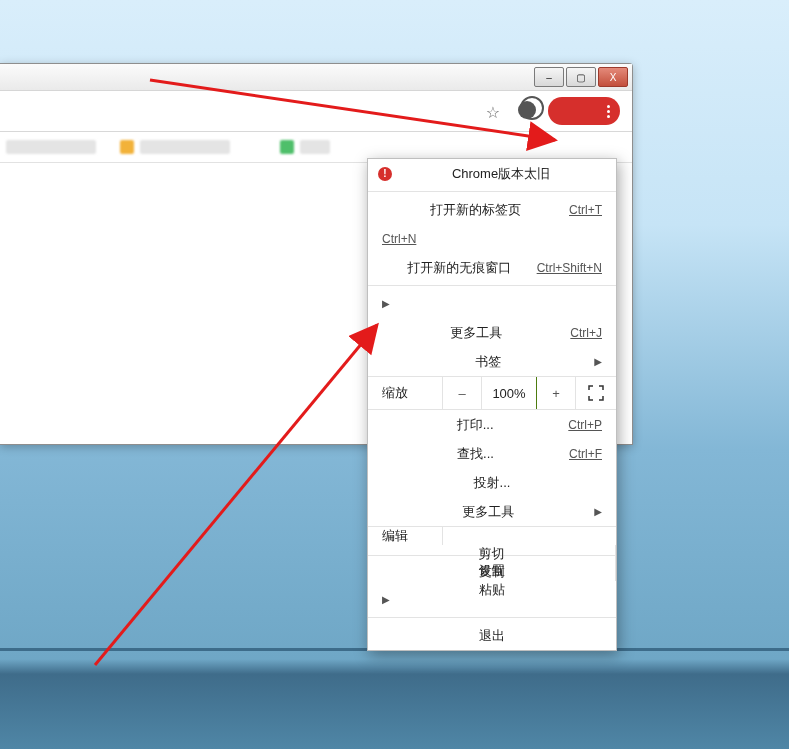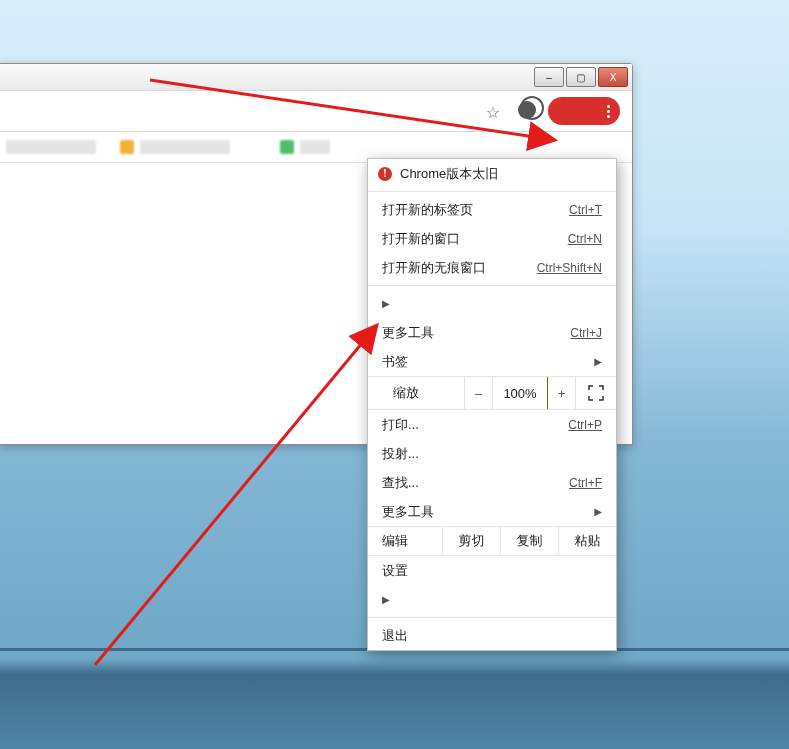--- a/index.html
+++ b/index.html
@@ -157,21 +157,21 @@
     box-shadow: 2px 4px 14px rgba(0,0,0,0.35);
     z-index: 10;
   }
   .dd-item {
     display: flex;
     align-items: center;
     height: 29px;
     padding: 0 14px;
     cursor: pointer;
   }
-  .dd-label { flex: 1; }
+  .dd-label { flex: 1; text-align: center; }
   .dd-short { color: #555; font-size: 12px; text-decoration: underline; }
   .dd-arrow { color: #555; font-size: 10px; }
   .dd-sep { height: 1px; background: #e3e3e3; margin: 3px 0; }
   .dd-alert {
     width: 14px; height: 14px;
     border-radius: 50%;
     background: #d62f2c;
     color: #fff;
     font-size: 10px;
     font-weight: bold;
@@ -181,29 +181,30 @@
     margin-right: 8px;
     margin-left: -4px;
   }
   .dd-zoom {
     display: flex;
     align-items: center;
     height: 32px;
     border-top: 1px solid #e3e3e3;
     border-bottom: 1px solid #e3e3e3;
   }
-  .dd-zoom .zlbl { padding: 0 25px; border-right: 1px solid #e3e3e3; height: 100%; display:flex; align-items:center; width: 46px;}
+  .dd-zoom .zlbl { padding: 0 14px; border-right: 1px solid #e3e3e3; height: 100%; display:flex; align-items:center; width: 46px;}
   .dd-zoom .zbtn { flex:1; text-align:center; border-right:1px solid #e3e3e3; height:100%; display:flex; align-items:center; justify-content:center; cursor:pointer; color:#555;}
   .dd-zoom .zval { width: 54px; text-align:center; border-right:1px solid #4d7c0f; height:100%; display:flex; align-items:center; justify-content:center;}
   .dd-zoom .zfull { width: 40px; display:flex; align-items:center; justify-content:center; font-size:14px; cursor:pointer;}
   .dd-edit {
     display: flex;
     height: 28px;
     border-top: 1px solid #e3e3e3;
     border-bottom: 1px solid #e3e3e3;
+    flex-direction: column;
   }
   .dd-edit .elbl { padding: 0 14px; border-right: 1px solid #e3e3e3; display:flex; align-items:center; width:46px;}
   .dd-edit .ebtn { flex:1; text-align:center; border-right:1px solid #e3e3e3; display:flex; align-items:center; justify-content:center; cursor:pointer;}
   .dd-edit .ebtn:last-child { border-right:none; }
   
   .arrows {
     position: absolute;
     inset: 0;
     pointer-events: none;
     z-index: 20;
@@ -253,21 +254,20 @@
   <div class="dd-item">
     <div class="dd-alert">!</div>
     <span class="dd-label">Chrome版本太旧</span>
   </div>
   <div class="dd-sep"></div>
   <div class="dd-item">
     <span class="dd-label">打开新的标签页</span>
     <span class="dd-short">Ctrl+T</span>
   </div>
   <div class="dd-item">
-    <span class="dd-label">打开新的窗口</span>
     <span class="dd-short">Ctrl+N</span>
   </div>
   <div class="dd-item">
     <span class="dd-label">打开新的无痕窗口</span>
     <span class="dd-short">Ctrl+Shift+N</span>
   </div>
   <div class="dd-sep"></div>
   <div class="dd-item">
     <span class="dd-arrow">▶</span>
   </div>
@@ -288,25 +288,25 @@
       <svg width="16" height="16" viewBox="0 0 16 16">
         <path d="M1 5V1h4M11 1h4v4M15 11v4h-4M5 15H1v-4" stroke="#333" stroke-width="1.5" fill="none"></path>
       </svg>
     </div>
   </div>
   <div class="dd-item">
     <span class="dd-label">打印...</span>
     <span class="dd-short">Ctrl+P</span>
   </div>
   <div class="dd-item">
-    <span class="dd-label">投射...</span>
-  </div>
-  <div class="dd-item">
     <span class="dd-label">查找...</span>
     <span class="dd-short">Ctrl+F</span>
+  </div>
+  <div class="dd-item">
+    <span class="dd-label">投射...</span>
   </div>
   <div class="dd-item">
     <span class="dd-label">更多工具</span>
     <span class="dd-arrow">▶</span>
   </div>
   <div class="dd-edit">
     <div class="elbl">编辑</div>
     <div class="ebtn">剪切</div>
     <div class="ebtn">复制</div>
     <div class="ebtn">粘贴</div>

